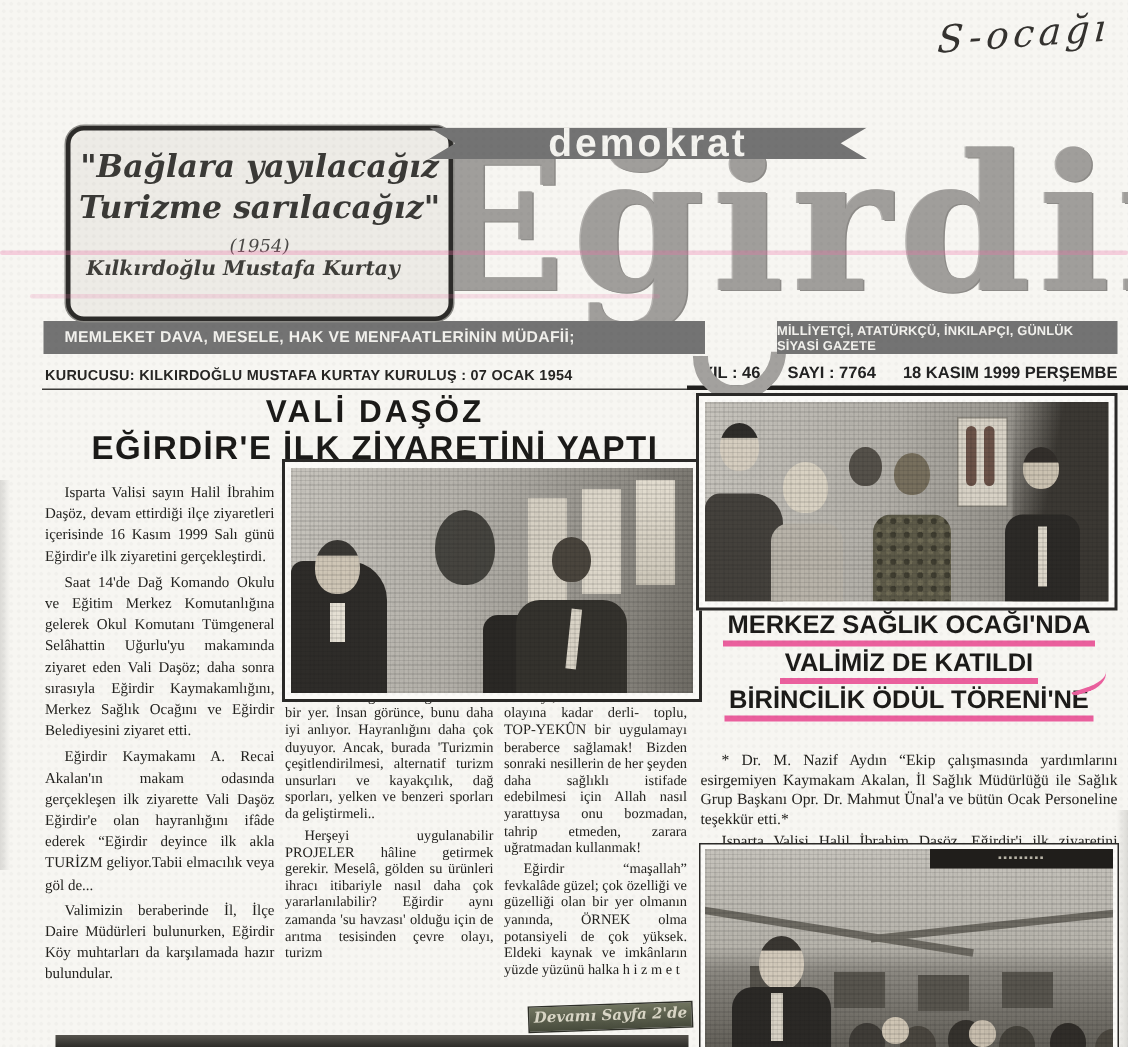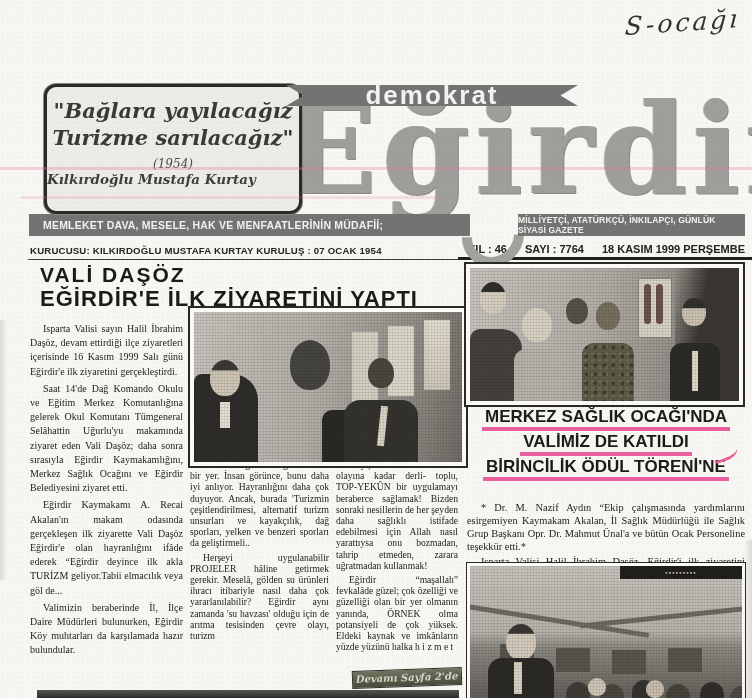--- a/index.html
+++ b/index.html
@@ -15,21 +15,21 @@
   
   .handwrite{font-family:"DejaVu Serif",serif;font-style:italic;font-size:25px;color:#34322f;
              transform:rotate(-4deg) skewX(-8deg);letter-spacing:3px;}
   
   .slogan{left:44px;top:84px;width:252px;height:124px;border:3px solid #2c2b29;border-radius:12px;
           background:#edebe6;box-shadow:0 0 0 1px #8a8985;text-align:center;z-index:5;}
   .slogan .l1,.slogan .l2{font-family:"DejaVu Serif",serif;font-style:italic;font-weight:bold;
           font-size:21px;color:#3a3936;line-height:27px;}
   .slogan .yr{font-family:"DejaVu Serif",serif;font-style:italic;font-size:12px;color:#4a4946;margin-top:6px;}
   .slogan .au{font-family:"DejaVu Serif",serif;font-style:italic;font-weight:bold;font-size:13.5px;
-          color:#3f3e3a;text-align:left;padding-right:22px;}
+          color:#3f3e3a;text-align:center;padding-right:22px;}
   
   .ribbon{left:286px;top:85px;width:292px;height:21px;background:#737373;z-index:6;
           clip-path:polygon(0 0,100% 0,94% 50%,100% 100%,0 100%,6% 50%);
           display:flex;align-items:center;justify-content:center;}
   .ribbon span{color:#f4f3ef;font-family:"Liberation Sans",sans-serif;font-weight:bold;
           font-size:26px;letter-spacing:2px;}
   .mast-title{left:281px;top:86px;width:470px;font-family:"DejaVu Serif",serif;font-weight:bold;
           font-size:126px;line-height:1;letter-spacing:5px;color:#a09e9b;z-index:1;
           text-shadow:1px 1px 0 #8d8b88,-1px 0 0 #b5b3b0;}
   .g-tail{left:461px;top:206px;width:44px;height:40px;z-index:3;
@@ -40,21 +40,21 @@
        display:flex;align-items:center;font-family:"Liberation Sans",sans-serif;font-weight:bold;}
   .bar-l{left:29px;width:427px;font-size:10.5px;padding-left:14px;letter-spacing:.2px;}
   .bar-r{left:518px;width:227px;font-size:8.6px;justify-content:center;letter-spacing:.1px;}
   .founder{left:30px;top:245px;width:430px;font-family:"Liberation Sans",sans-serif;
        font-weight:bold;font-size:9.6px;color:#262523;letter-spacing:.2px;}
   .dateline{left:468px;top:243px;width:277px;display:flex;justify-content:space-between;
        font-family:"Liberation Sans",sans-serif;font-weight:bold;font-size:11px;color:#222;}
   .rule-thin{left:28px;top:259px;width:430px;height:1px;background:#3c3b39;}
   .rule-thick{left:458px;top:257px;width:294px;height:3px;background:#21201e;}
   
-  .headline{left:40px;top:263px;width:420px;z-index:5;
+  .headline{left:40px;top:263px;width:420px;text-align:center;z-index:5;
        font-family:"Liberation Sans",sans-serif;font-weight:bold;color:#1b1a18;}
   .headline .h1{font-size:21px;letter-spacing:2px;line-height:23px;}
   .headline .h2{font-size:22px;letter-spacing:1px;line-height:25px;}
   
   .col{text-align:justify;color:#23221f;overflow:hidden;}
   .col p{margin:0 0 3px;text-indent:13px;}
   .col1{left:30px;top:322px;width:153px;height:374px;font-size:10px;line-height:14.2px;}
   .col2{left:190px;top:459px;width:139px;height:232px;font-size:9.6px;line-height:11.2px;}
   .col3{left:336px;top:459px;width:122px;height:206px;font-size:9.6px;line-height:11.2px;}
   .badge{left:352px;top:669px;width:108px;height:16px;z-index:6;transform:rotate(-2deg);

